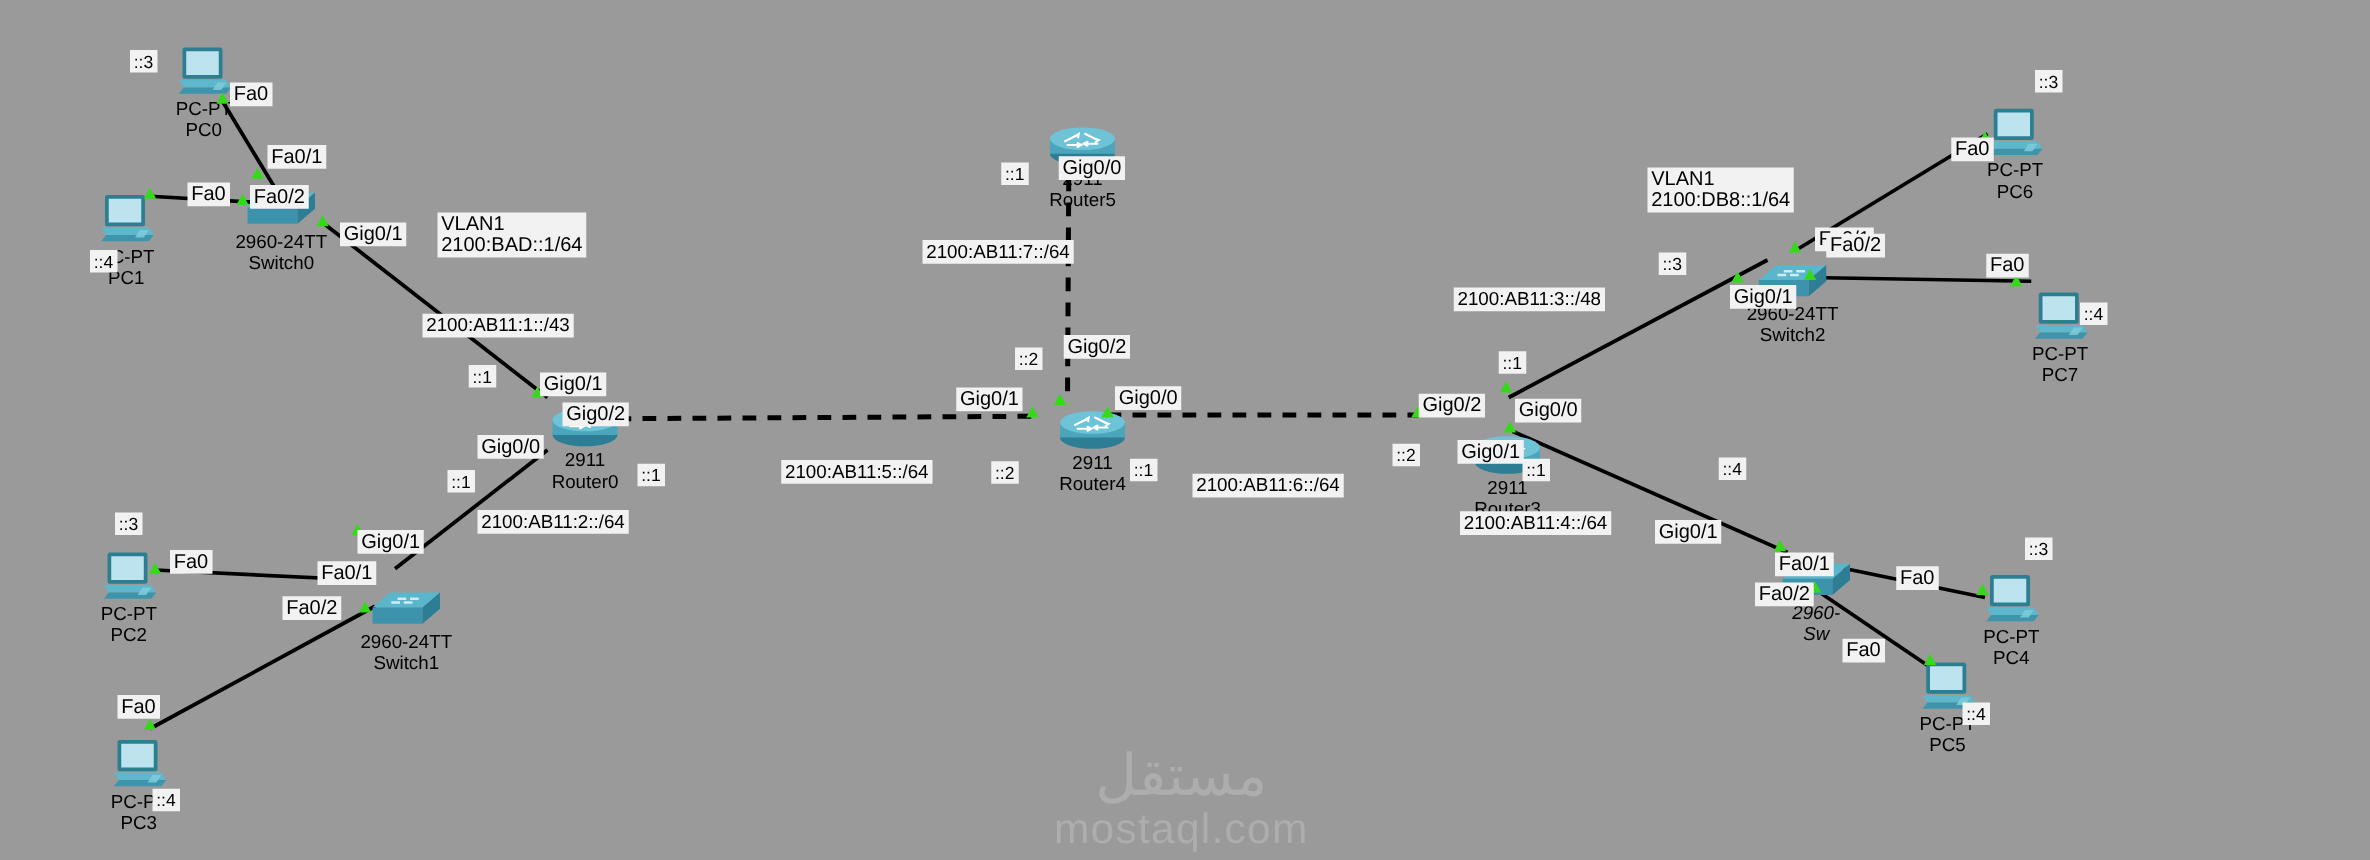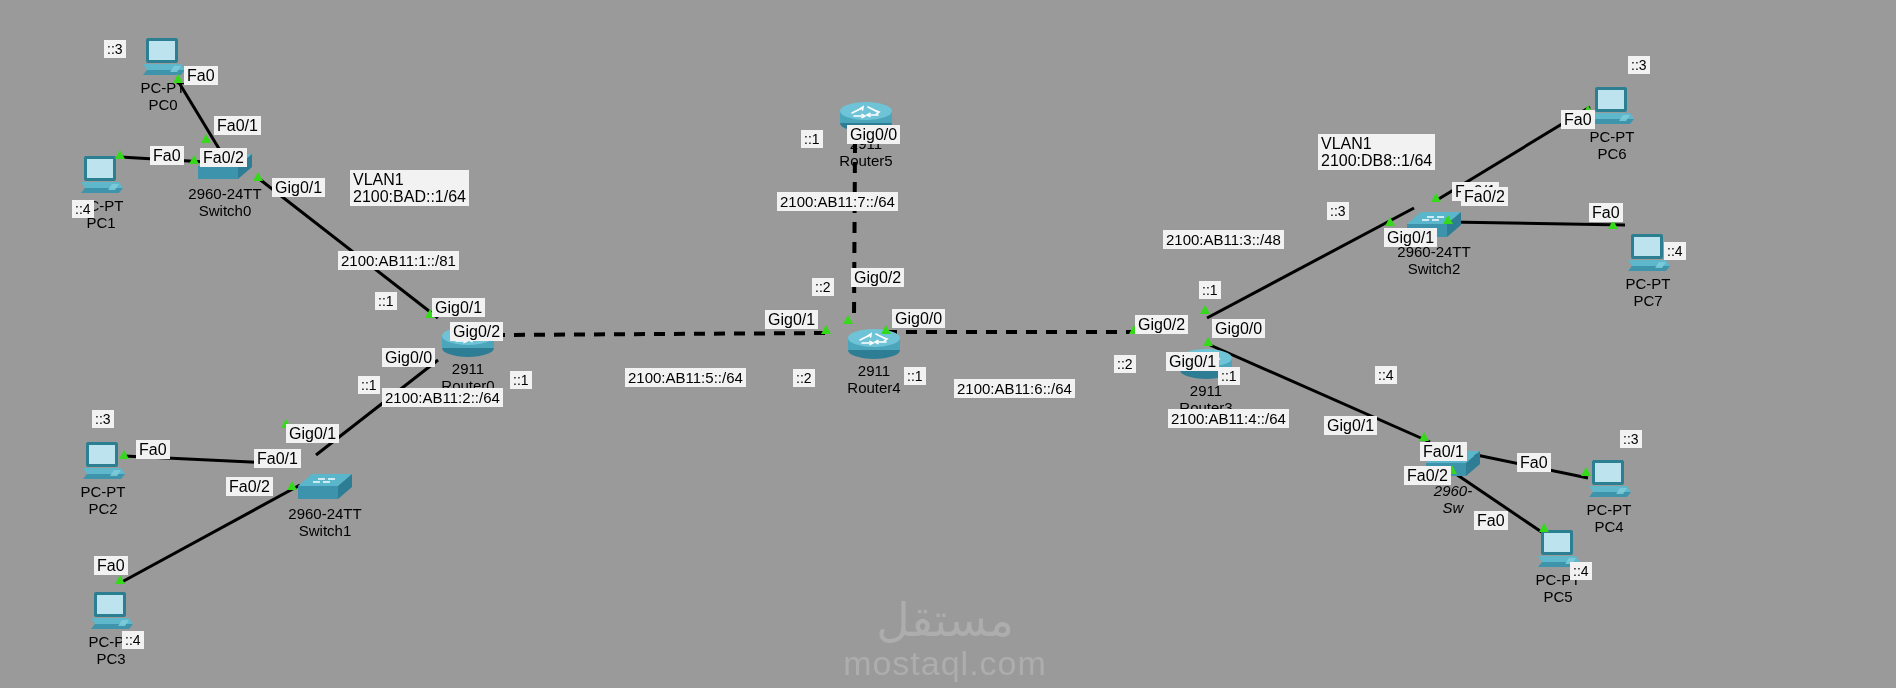--- a/index.html
+++ b/index.html
@@ -307,38 +307,38 @@
   <div id="label-layer">
       <div class="lbl small" style="left: 104px; top: 40px;">::3</div>
       <div class="lbl" style="left: 184px; top: 66px;">Fa0</div>
       <div class="lbl" style="left: 214px; top: 116px;">Fa0/1</div>
       <div class="lbl" style="left: 150px; top: 146px;">Fa0</div>
       <div class="lbl" style="left: 200px; top: 148px;">Fa0/2</div>
       <div class="lbl small" style="left: 72px; top: 200px;">::4</div>
       <div class="lbl" style="left: 272px; top: 178px;">Gig0/1</div>
       <div class="lbl vlan" style="left: 350px; top: 170px;">VLAN1
 2100:BAD::1/64</div>
-      <div class="lbl addr" style="left: 338px; top: 251px;">2100:AB11:1::/81</div>
+      <div class="lbl addr" style="left: 338px; top: 251px;">2100:AB11:1::/43</div>
       <div class="lbl small" style="left: 375px; top: 292px;">::1</div>
       <div class="lbl" style="left: 432px; top: 298px;">Gig0/1</div>
       <div class="lbl" style="left: 450px; top: 322px;">Gig0/2</div>
       <div class="lbl small" style="left: 510px; top: 371px;">::1</div>
       <div class="lbl" style="left: 382px; top: 348px;">Gig0/0</div>
       <div class="lbl small" style="left: 358px; top: 376px;">::1</div>
-      <div class="lbl addr" style="left: 382px; top: 388px;">2100:AB11:2::/64</div>
+      <div class="lbl addr" style="left: 382px; top: 408px;">2100:AB11:2::/64</div>
       <div class="lbl small" style="left: 92px; top: 410px;">::3</div>
       <div class="lbl" style="left: 136px; top: 440px;">Fa0</div>
       <div class="lbl" style="left: 254px; top: 449px;">Fa0/1</div>
       <div class="lbl" style="left: 226px; top: 477px;">Fa0/2</div>
       <div class="lbl" style="left: 286px; top: 424px;">Gig0/1</div>
       <div class="lbl" style="left: 94px; top: 556px;">Fa0</div>
       <div class="lbl small" style="left: 122px; top: 631px;">::4</div>
       <div class="lbl small" style="left: 801px; top: 130px;">::1</div>
       <div class="lbl" style="left: 847px; top: 125px;">Gig0/0</div>
-      <div class="lbl addr" style="left: 738px; top: 192px; margin-left: 39px;">2100:AB11:7::/64</div>
+      <div class="lbl addr" style="left: 738px; top: 192px;">2100:AB11:7::/64</div>
       <div class="lbl small" style="left: 812px; top: 278px;">::2</div>
       <div class="lbl" style="left: 851px; top: 268px;">Gig0/2</div>
       <div class="lbl" style="left: 765px; top: 310px;">Gig0/1</div>
       <div class="lbl" style="left: 892px; top: 309px;">Gig0/0</div>
       <div class="lbl addr" style="left: 625px; top: 368px;">2100:AB11:5::/64</div>
       <div class="lbl small" style="left: 793px; top: 369px;">::2</div>
       <div class="lbl small" style="left: 904px; top: 367px;">::1</div>
       <div class="lbl addr" style="left: 954px; top: 379px;">2100:AB11:6::/64</div>
       <div class="lbl addr" style="left: 1163px; top: 230px;">2100:AB11:3::/48</div>
       <div class="lbl small" style="left: 1327px; top: 202px;">::3</div>

